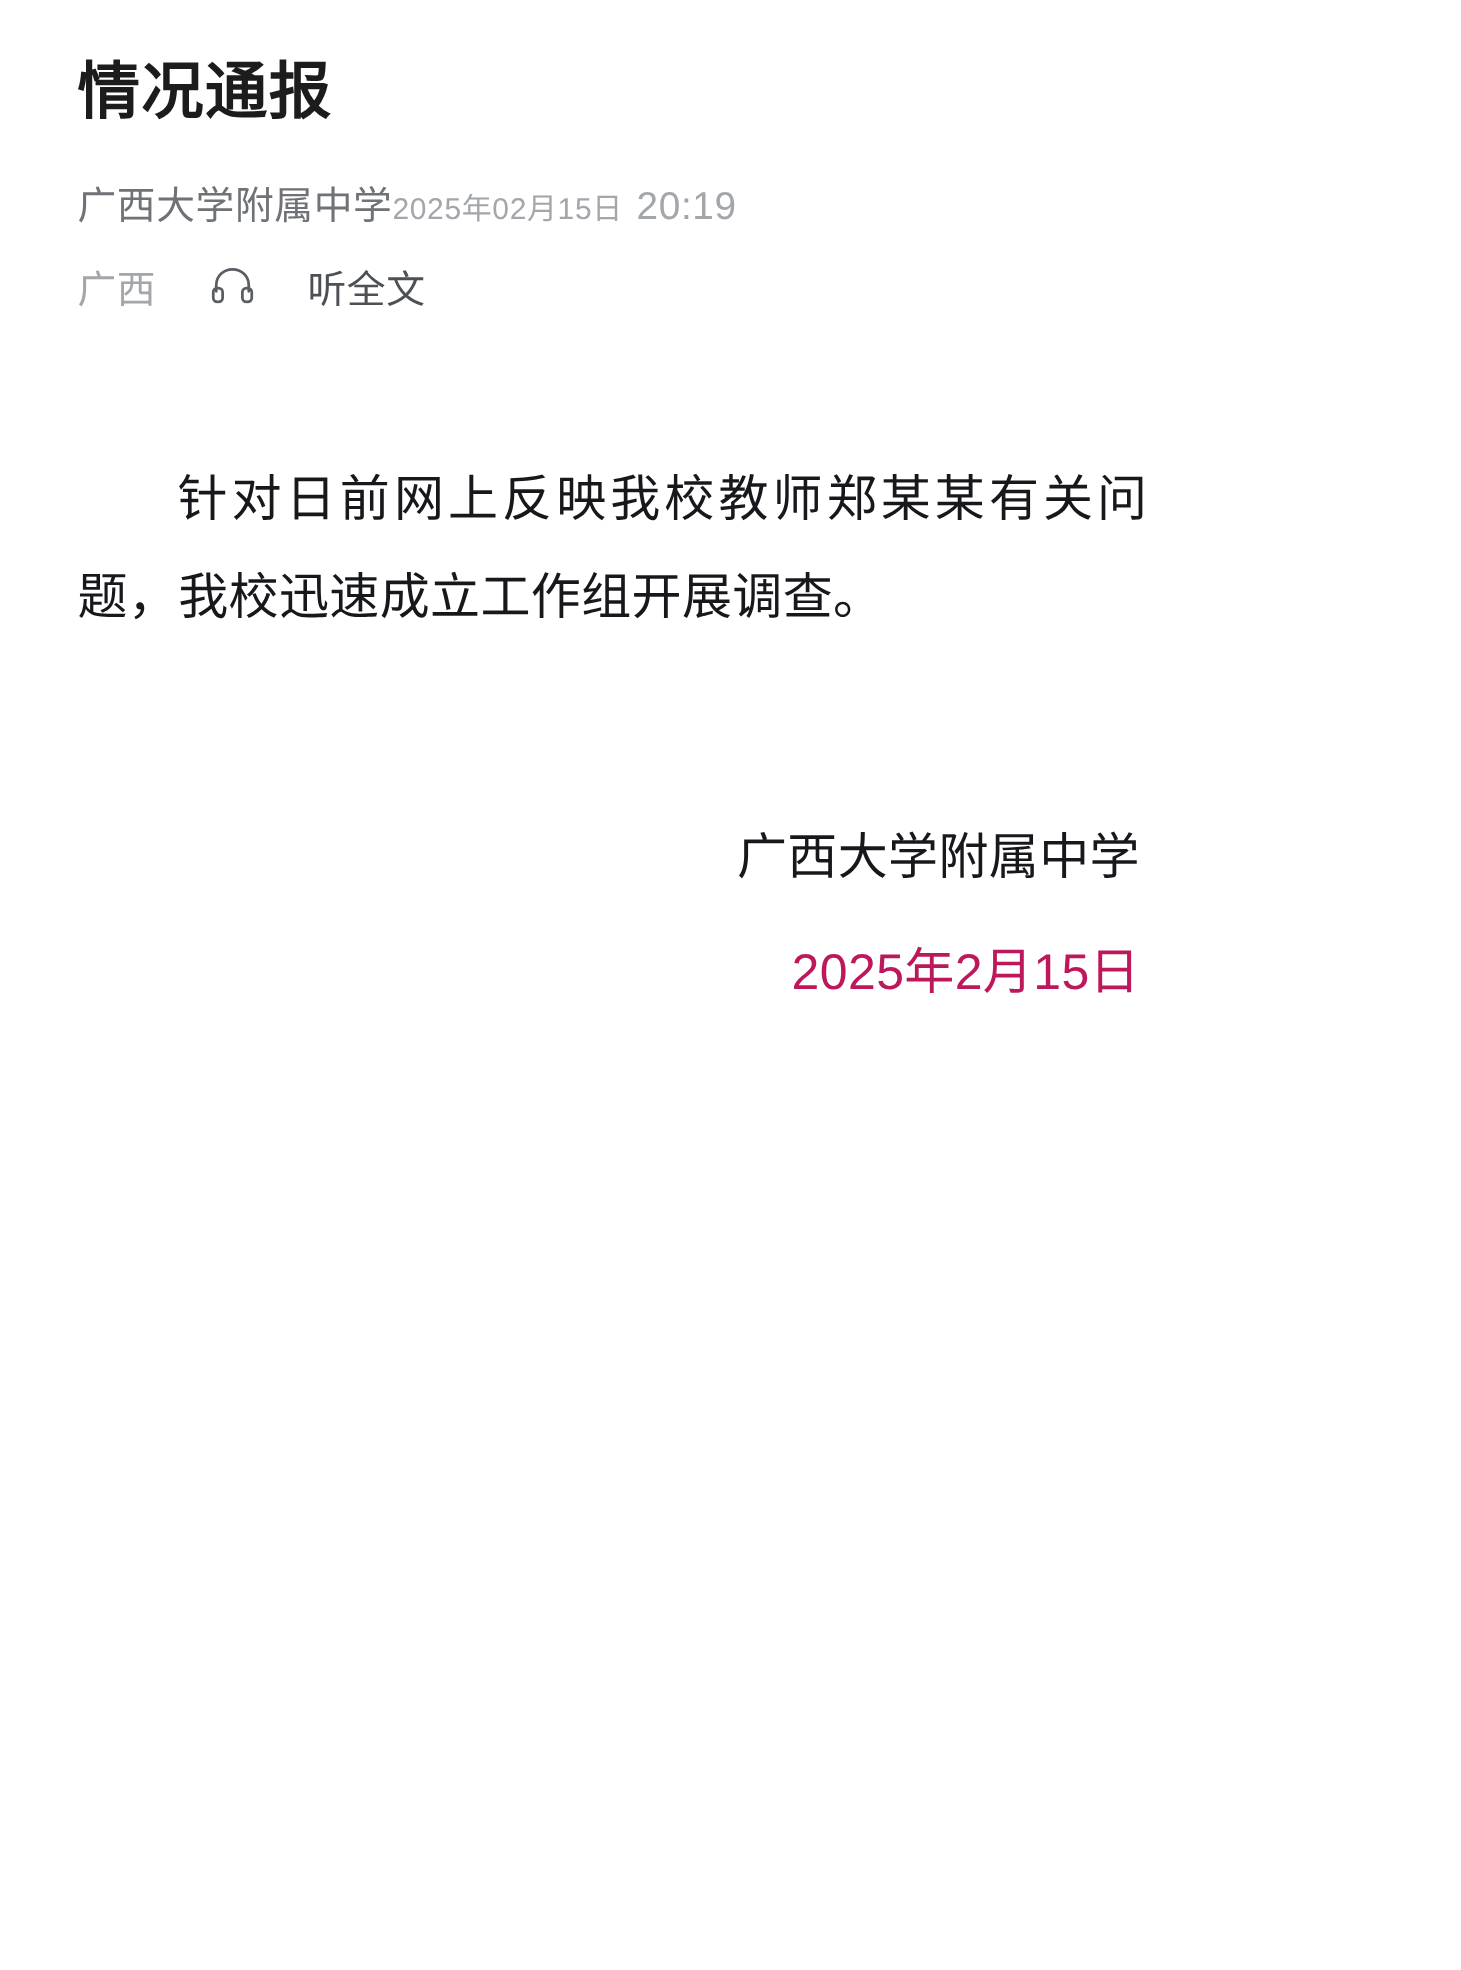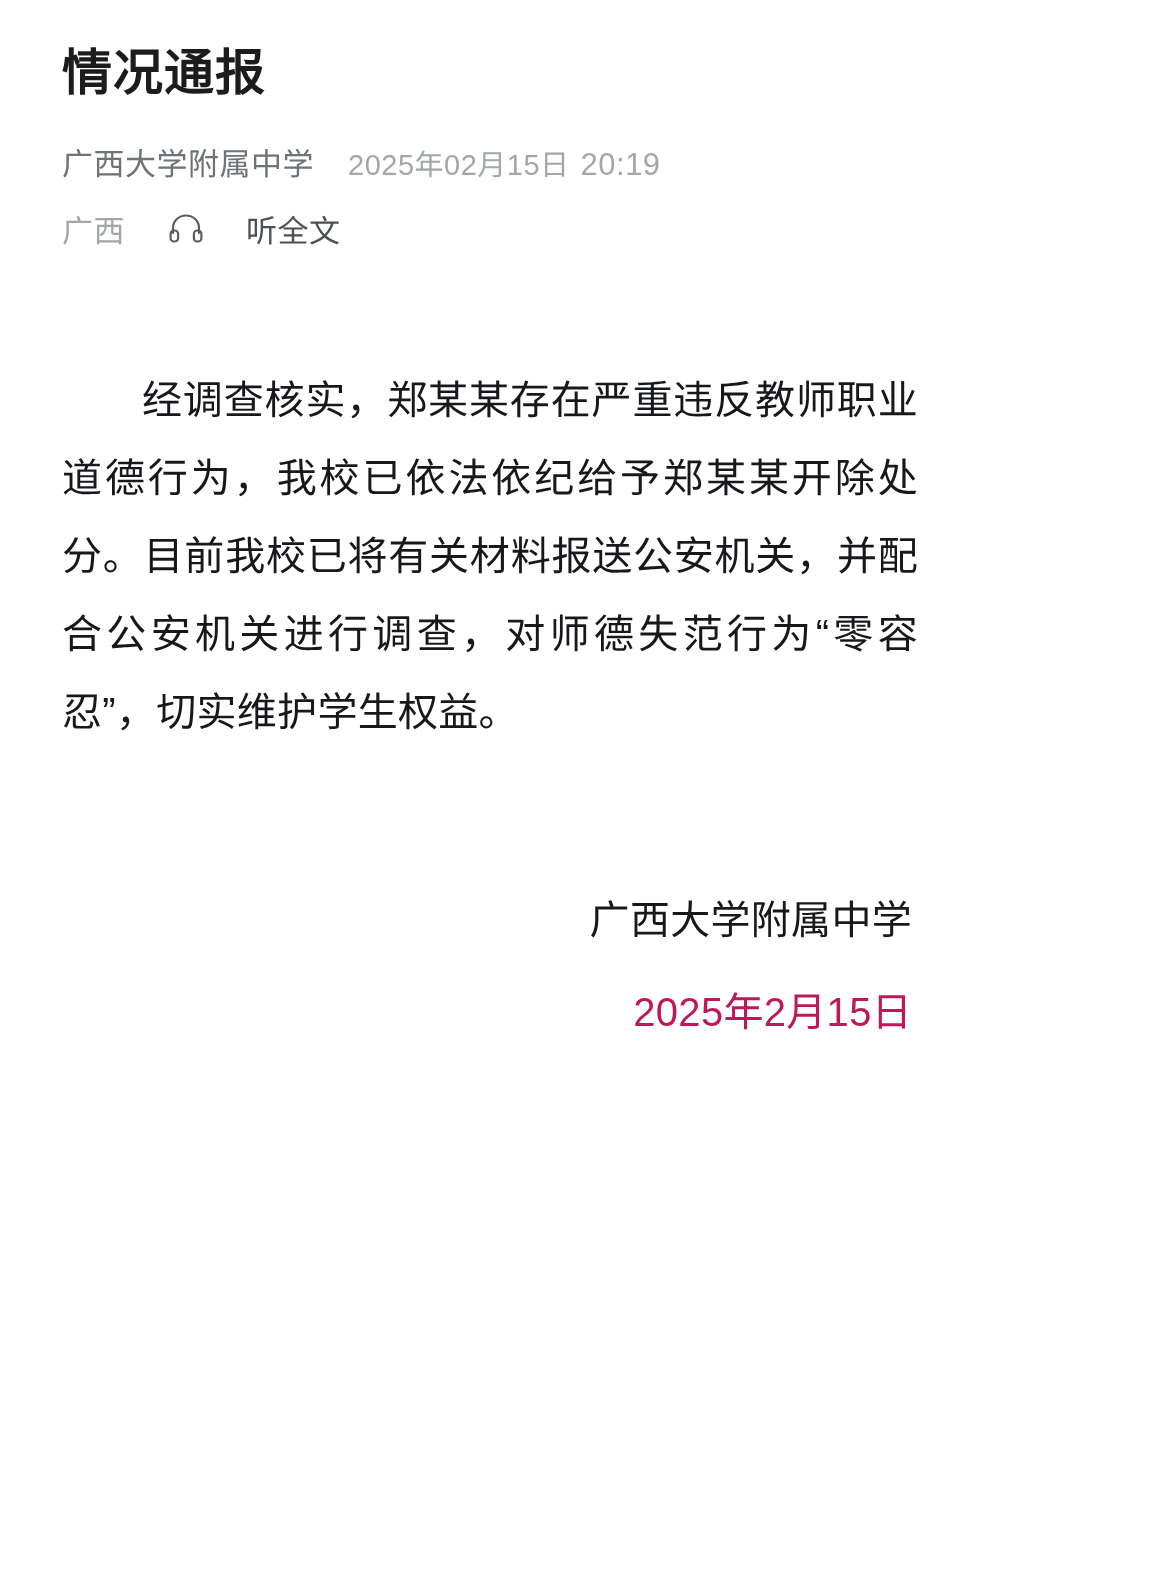--- a/index.html
+++ b/index.html
@@ -36,23 +36,22 @@
     align-items: baseline;
     flex-wrap: wrap;
     gap: 0;
   }
   .meta-source {
     font-size: 31px;
     color: #6f7277;
     letter-spacing: 0.5px;
   }
   .meta-date {
-    font-size: 29px;
+    font-size: 24px;
     color: #a3a6ab;
-    margin-left: 34px;
     letter-spacing: 0.5px;
   }
   .meta-time {
     font-size: 31px;
     color: #a3a6ab;
     margin-left: 11px;
     letter-spacing: 0.5px;
   }
   .meta-row2 {
     margin-top: 22px;
@@ -137,19 +136,19 @@
           <path d="M4 20 V15 C4 7.8 9.9 2.5 17 2.5 C24.1 2.5 30 7.8 30 15 V20" stroke="#5a5d62" stroke-width="2.2" fill="none" stroke-linecap="round"></path>
           <rect x="1.6" y="17.5" width="7.5" height="11" rx="3.3" stroke="#5a5d62" stroke-width="2.2" fill="none"></rect>
           <rect x="24.9" y="17.5" width="7.5" height="11" rx="3.3" stroke="#5a5d62" stroke-width="2.2" fill="none"></rect>
         </svg>
       </span>
       <span class="listen-label">听全文</span>
     </span>
   </div>
 
   <div class="body-content">
-    <p class="para">经调查核实，郑某某存在严重违反教师职业道德行为，我校已依法依纪给予郑某某开除处分。目前我校已将有关材料报送公安机关，并配合公安机关进行调查，对师德失范行为“零容忍”，切实维护学生权益。</p>
+    <p class="para">针对日前网上反映我校教师郑某某有关问题，我校迅速成立工作组开展调查。</p>
   </div>
 
   <div class="signature">广西大学附属中学</div>
   <div class="sign-date">2025年2月15日</div>
 
 </div>
 
 </body></html>

